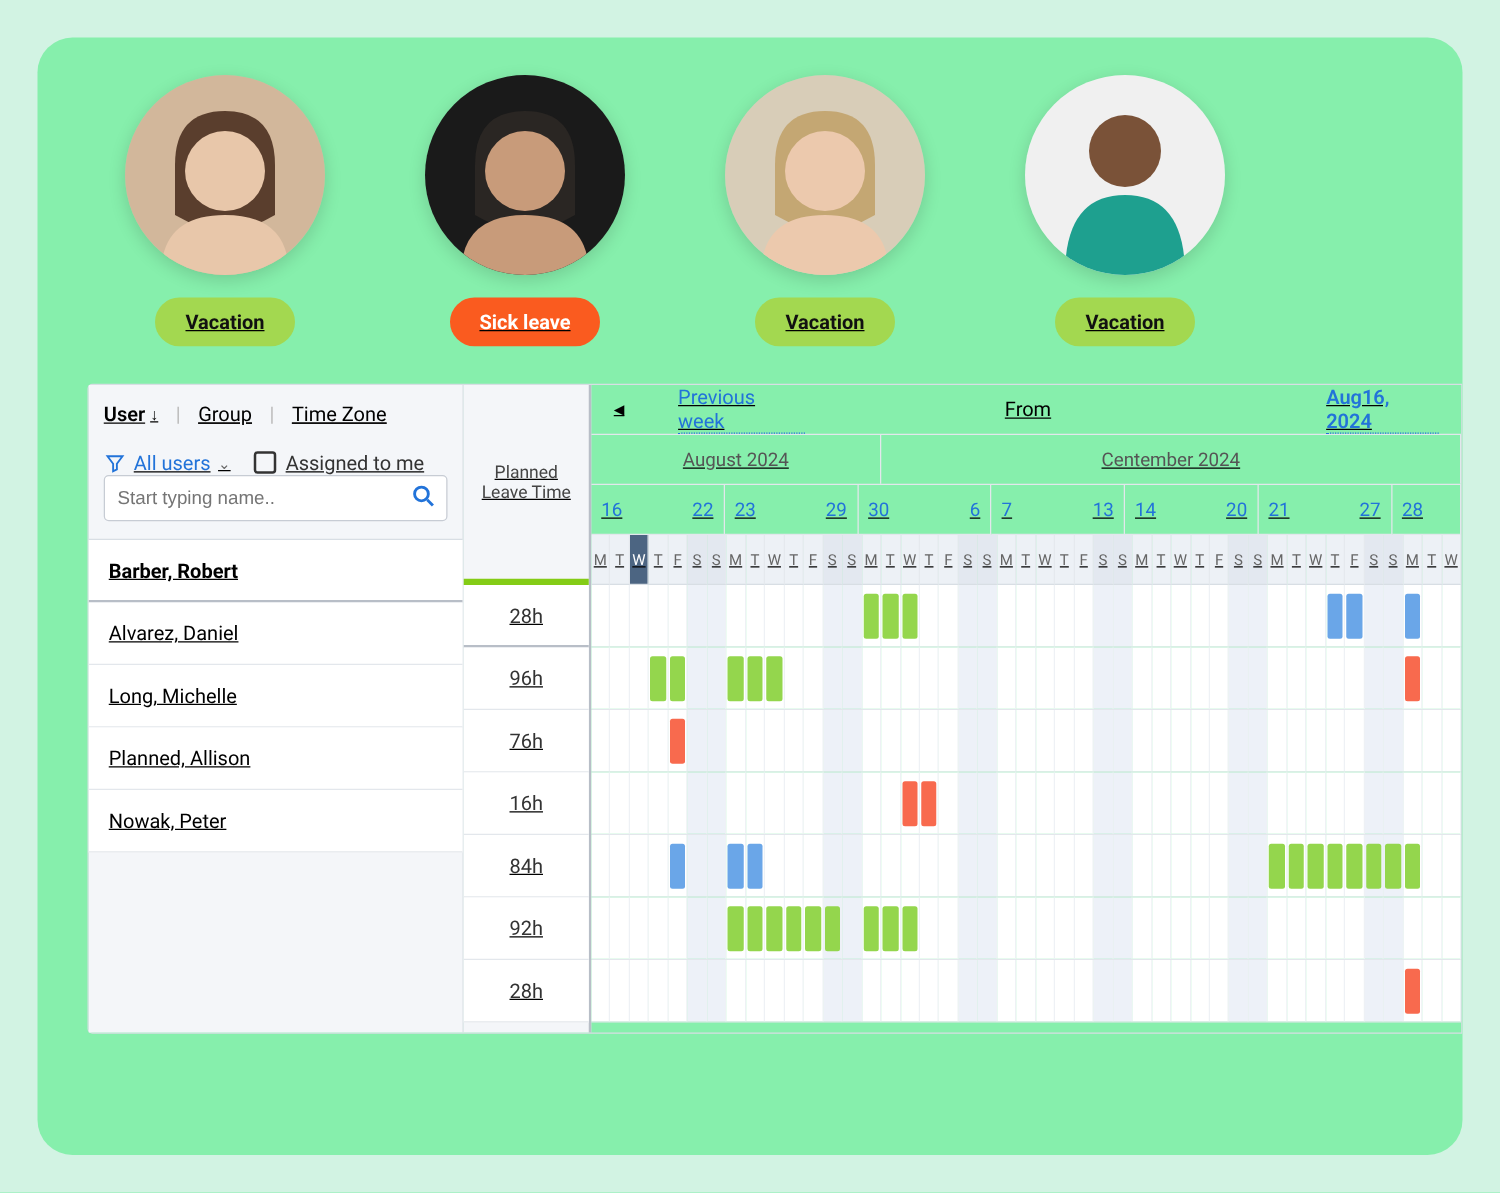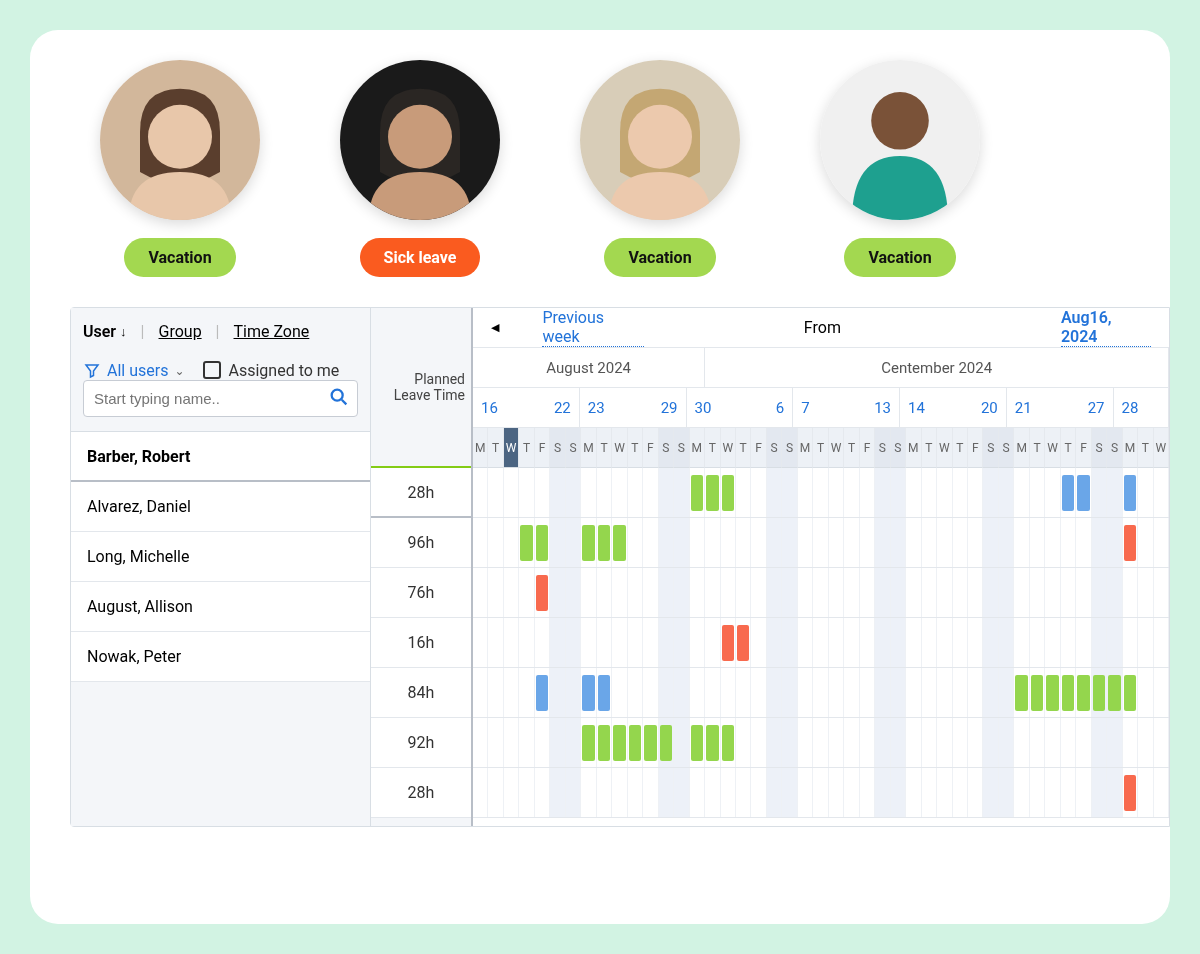--- a/index.html
+++ b/index.html
@@ -4,25 +4,26 @@
 <style>
   * { box-sizing: border-box; margin: 0; padding: 0; }
   body {
     font-family: -apple-system, BlinkMacSystemFont, "Segoe UI", Roboto, Arial, sans-serif;
     background: #d2f3e3;
     padding: 30px;
     width: 1200px;
     height: 954px;
   }
   .card {
-    background: #ffffff;
+    background: #86efac;
     border-radius: 28px;
     padding: 30px 0 30px 40px;
     height: 100%;
     overflow: hidden;
+    text-decoration: underline;
   }
   
   .avatars-row {
     display: flex;
     gap: 80px;
     padding-left: 30px;
     margin-bottom: 30px;
   }
   .avatar-col { display: flex; flex-direction: column; align-items: center; }
   .avatar {
@@ -79,22 +80,22 @@
   .search-icon-pos { position:absolute; right:8px; top:6px; color:#2273d9;}
   .mid-col {
     width:102px;
     background:#f4f6f9;
     border-right:2px solid #b8bec7;
     display:flex; flex-direction:column;
   }
   .mid-head {
     height:160px;
     display:flex; align-items:center; justify-content:center;
-    text-align:right; font-size:14px; color:#444;
-    border-bottom:2px solid #84cc16;
+    text-align:center; font-size:14px; color:#444;
+    border-bottom:5px solid #84cc16;
     padding:0 6px;
   }
   .right-col { flex:1; display:flex; flex-direction:column; overflow:hidden;}
   .nav-row {
     height:40px; display:flex; align-items:center; gap:20px;
     padding:0 18px; font-size:16px;
     border-bottom:1px solid #e3e7ec;
   }
   .nav-prev { color:#2273d9; border-bottom:1px dotted #2273d9; cursor:pointer;margin-left:23px;}
   .nav-arrow { font-size:11px;}
@@ -217,21 +218,21 @@
                 <circle cx="10" cy="10" r="6"></circle>
                 <path d="M15 15l5 5"></path>
               </svg>
           </span>
         </div>
       </div>
       <div class="users-body" id="users-names">
           <div class="user-row first">Barber, Robert</div>
           <div class="user-row">Alvarez, Daniel</div>
           <div class="user-row">Long, Michelle</div>
-          <div class="user-row">August, Allison</div>
+          <div class="user-row">Planned, Allison</div>
           <div class="user-row">Nowak, Peter</div>
         </div>
     </div>
 
     <div class="mid-col">
       <div class="mid-head">Planned Leave Time</div>
       <div id="users-hours">
           <div class="hours-cell first">28h</div>
           <div class="hours-cell">96h</div>
           <div class="hours-cell">76h</div>

